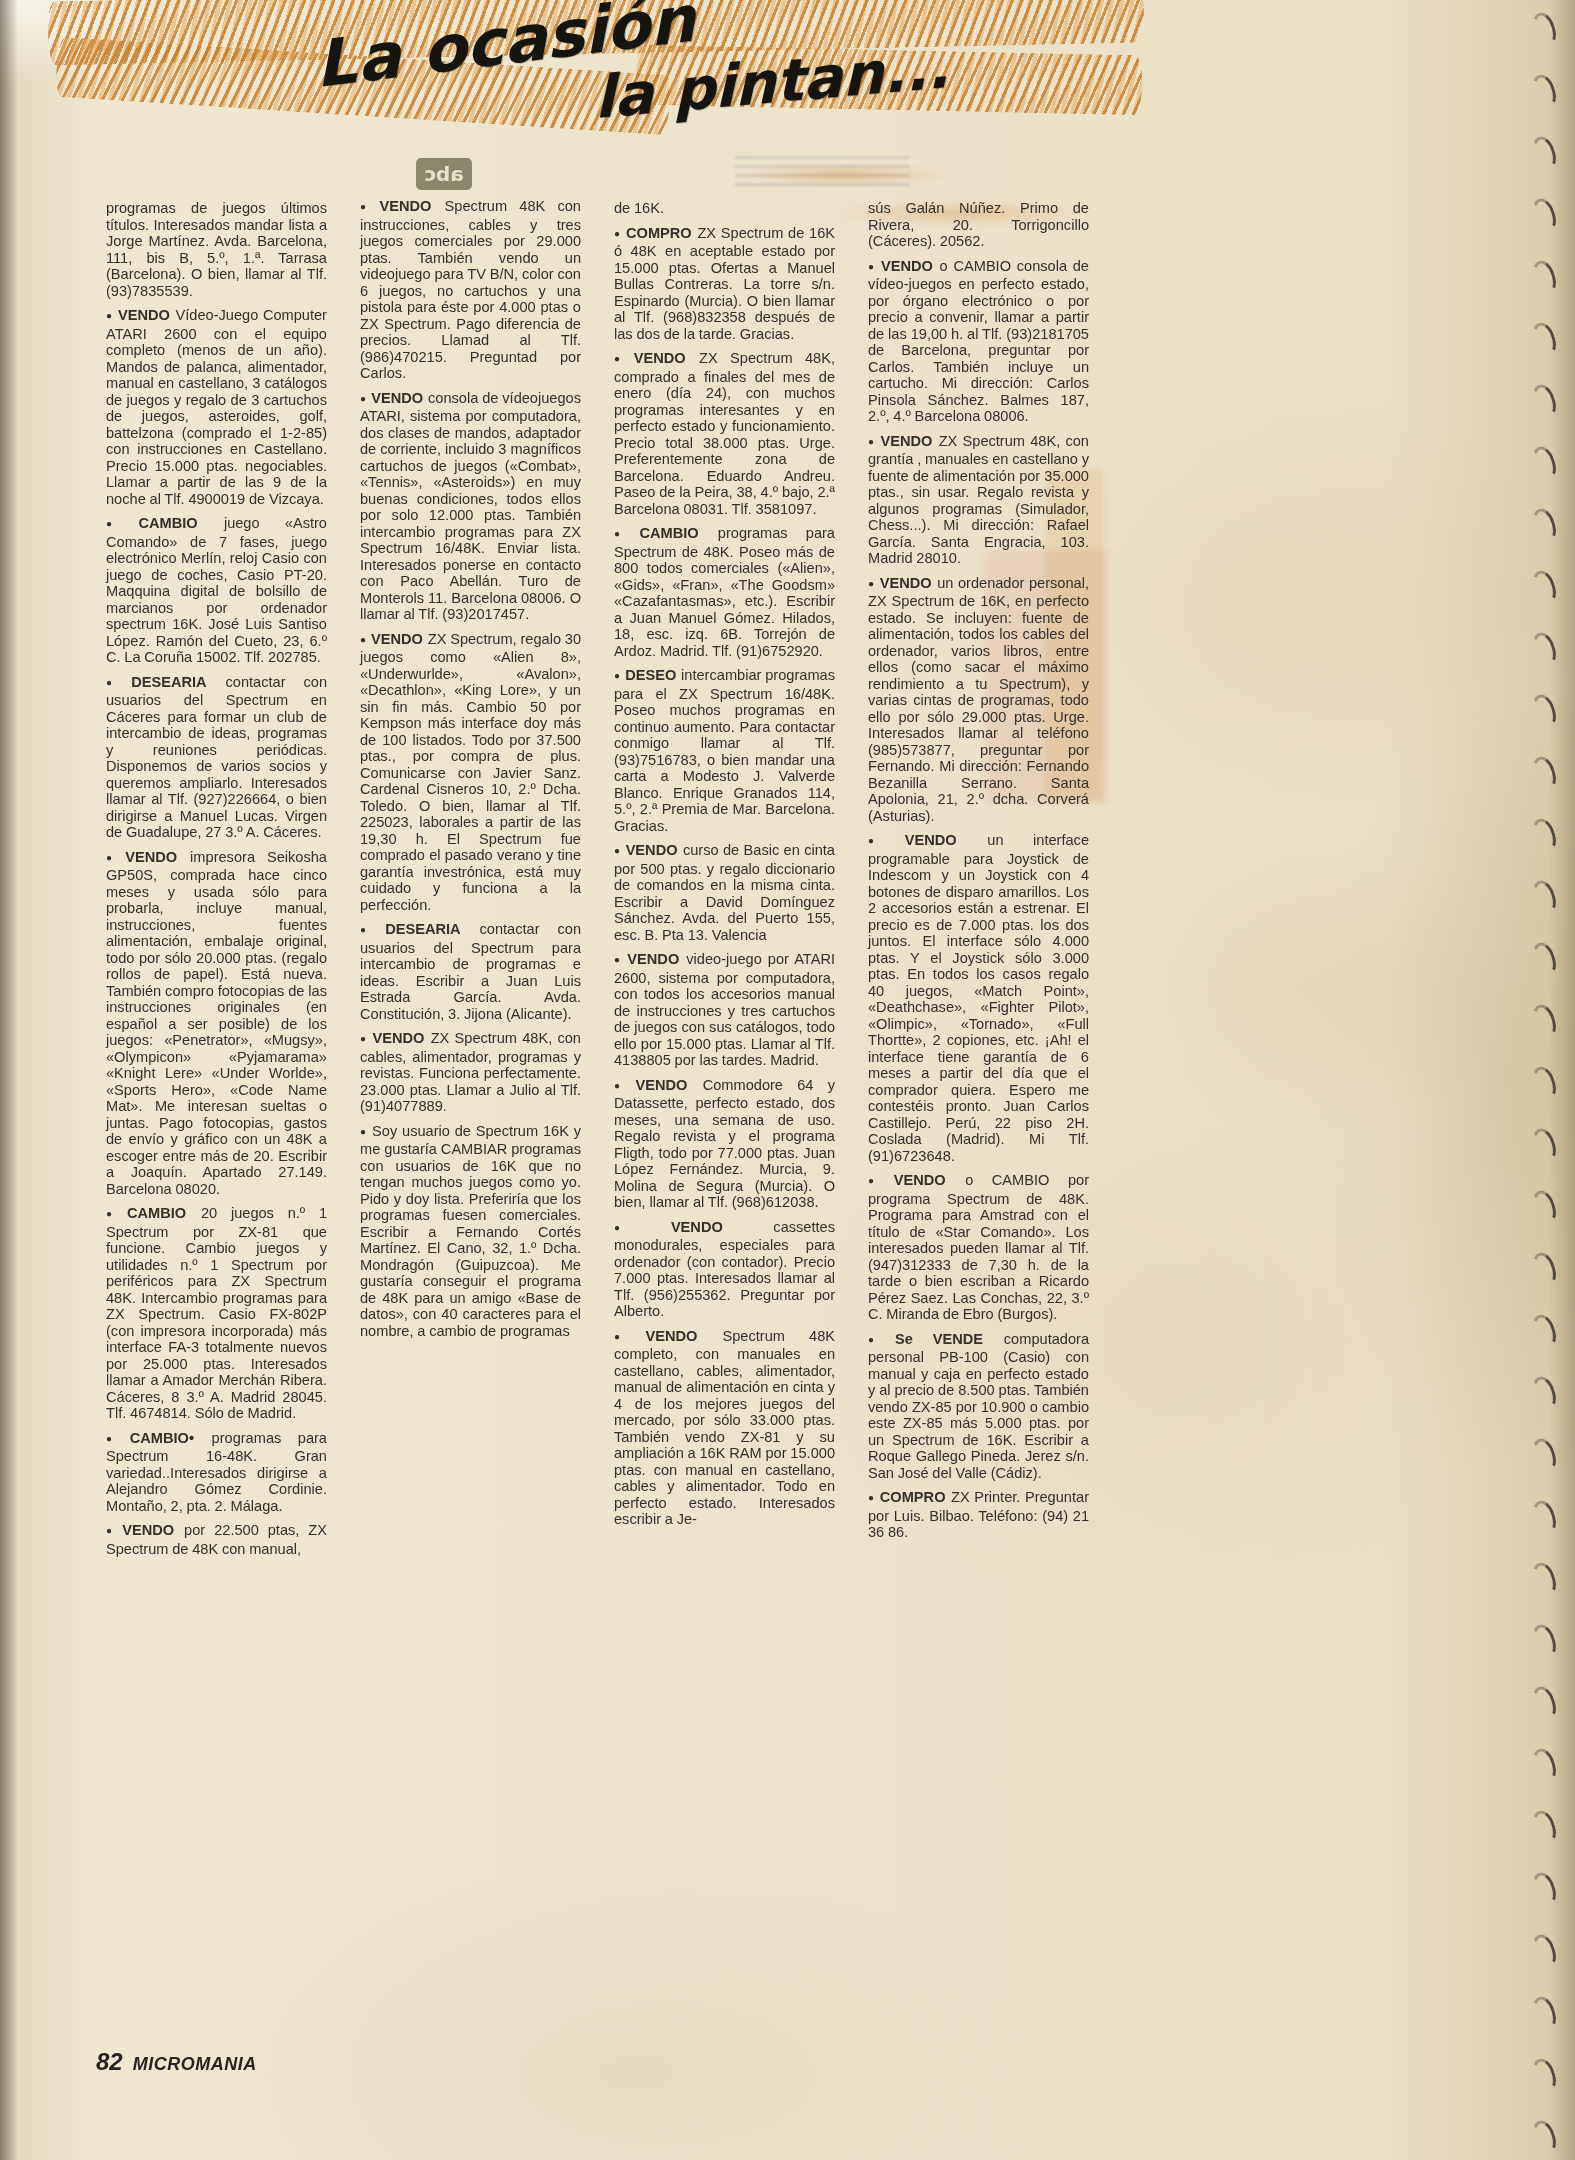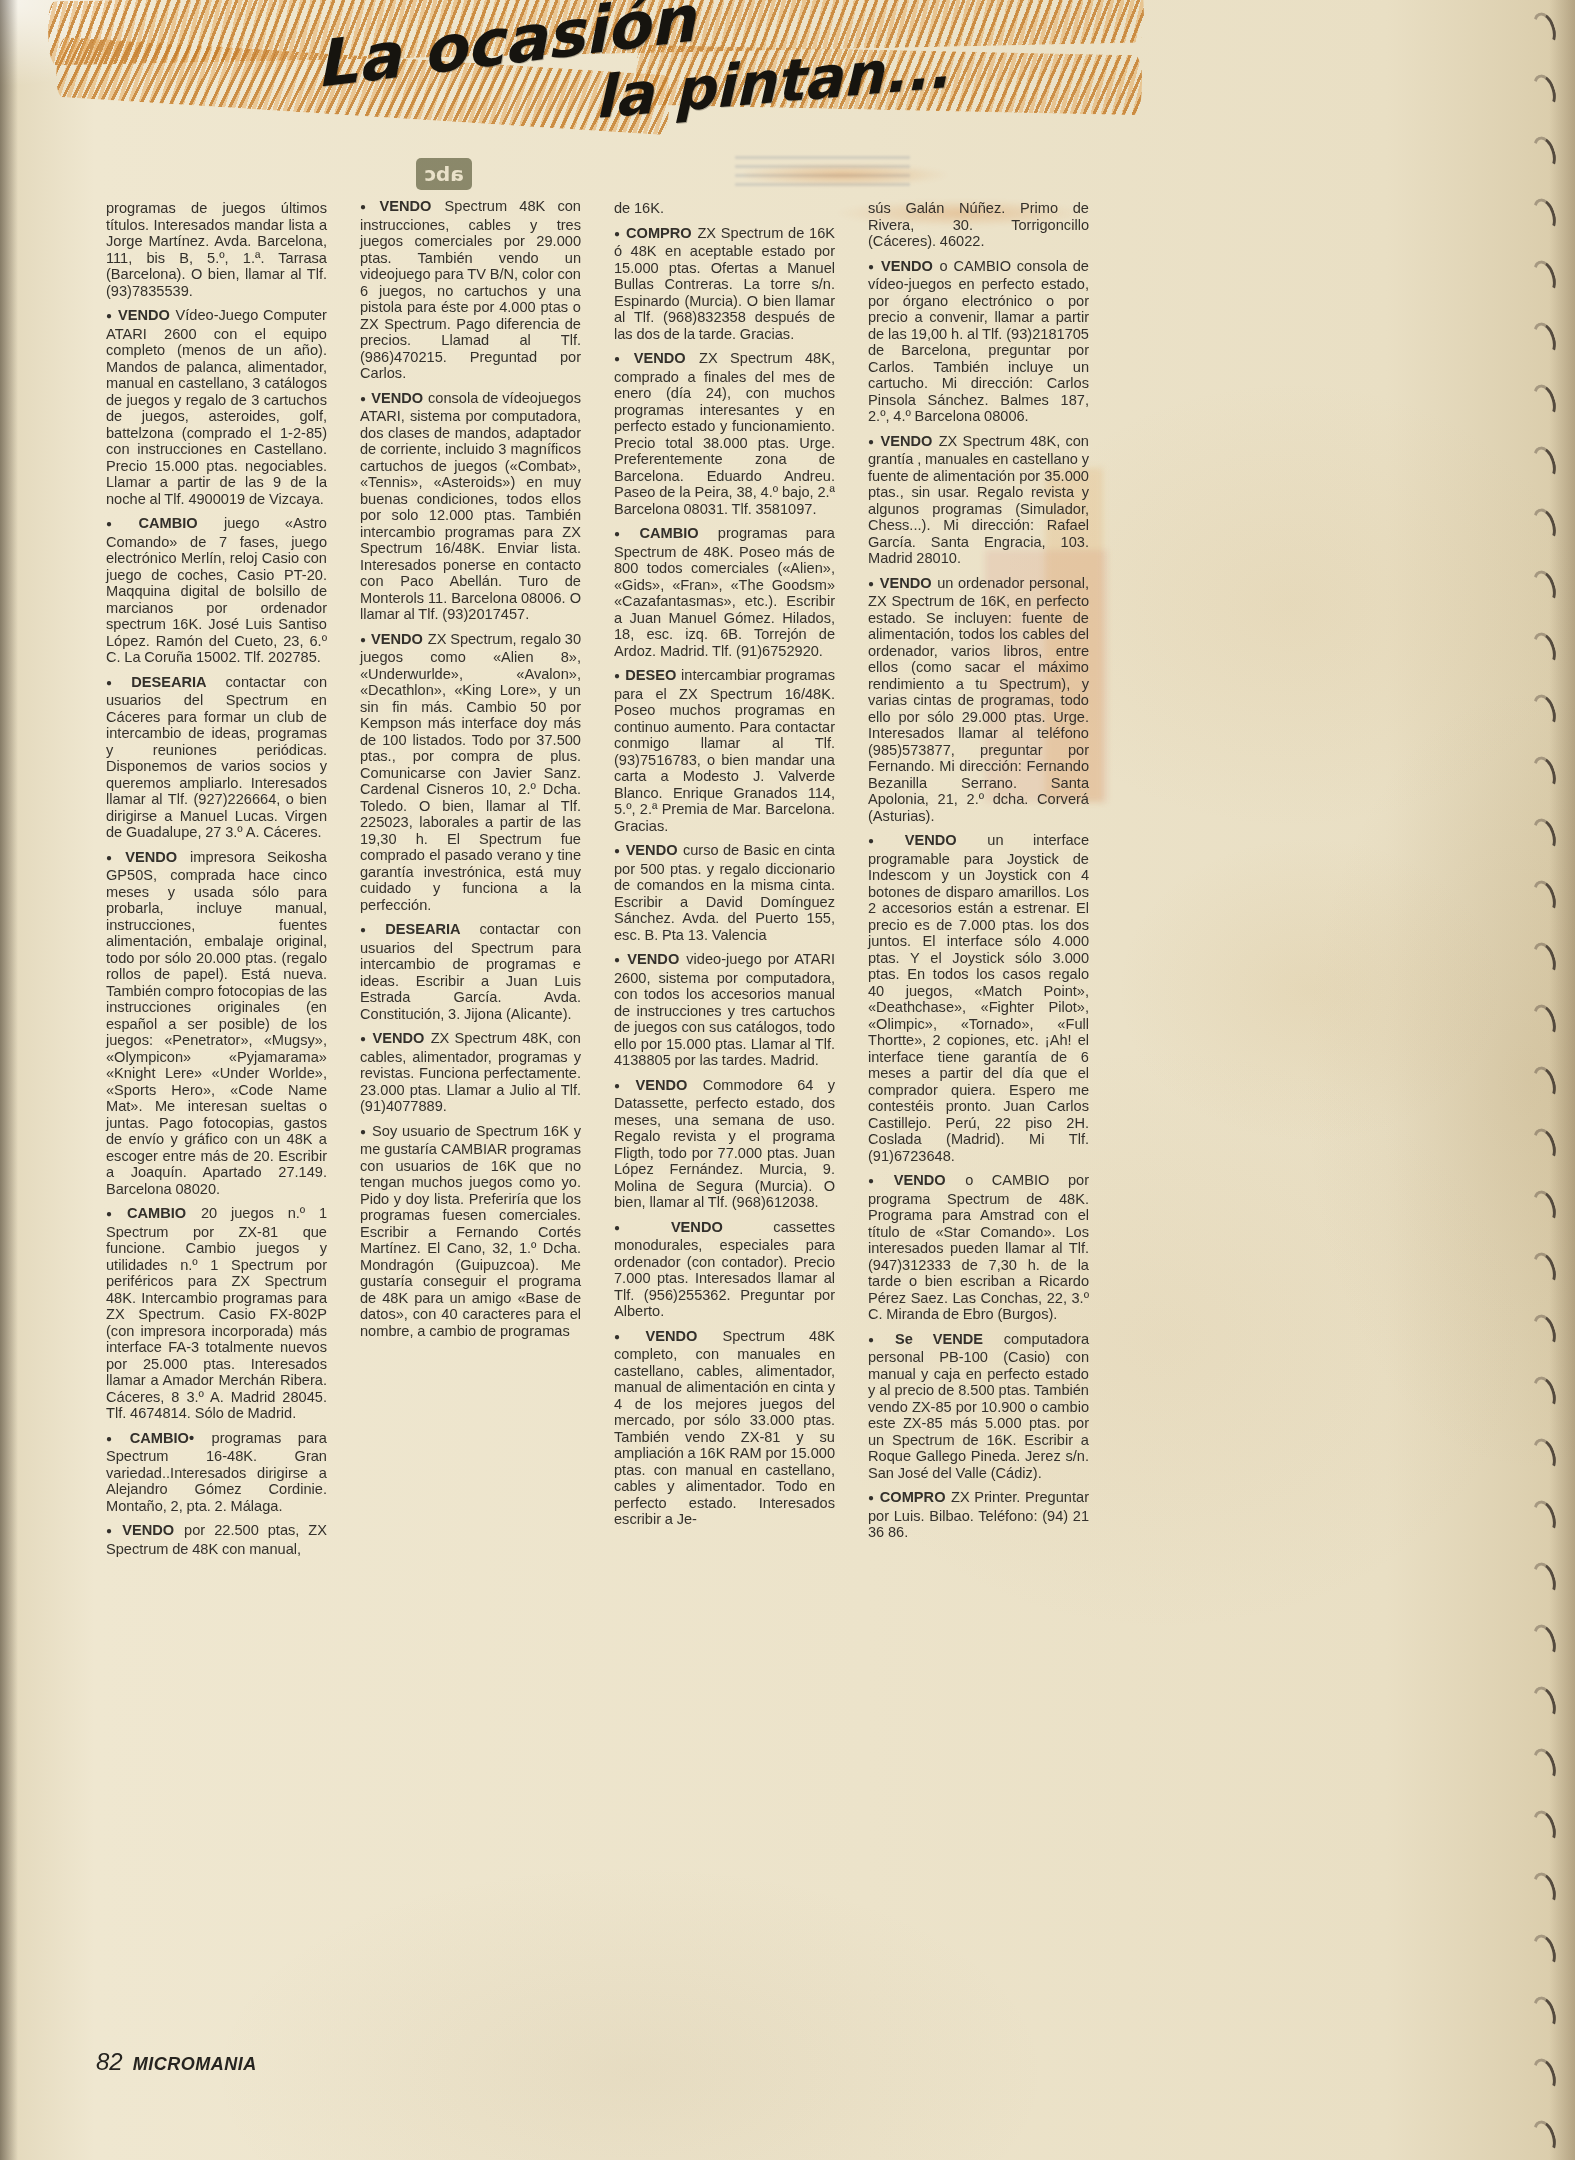--- a/index.html
+++ b/index.html
@@ -56,21 +56,21 @@
     margin:8px;padding:0;font-size:14.6px;line-height:16.5px;
     text-align:justify;text-justify:inter-word;hyphens:auto;-webkit-hyphens:auto;
     word-spacing:-0.3px;
   }
   p.ad.with-bullet{margin-top:6px;}
   p.ad .dot{font-size:10px;margin-right:5px;position:relative;top:-1px;}
   p.ad b.lead{font-weight:bold;margin-right:1px;}
   
   .footer{position:absolute;left:96px;top:2048px;display:flex;align-items:baseline;gap:10px;
     font-style:italic;color:#262420;}
-  .footer .pgnum{font-size:24px;font-weight:400;}
+  .footer .pgnum{font-size:24px;font-weight:700;}
   .footer .mag{font-size:18px;font-weight:800;letter-spacing:.5px;}
   
   .binding{position:absolute;right:20px;top:12px;display:flex;flex-direction:column;gap:27px;z-index:6;}
   .bmark{
     width:15px;height:29px;flex:0 0 29px;
     border:3px solid transparent;
     border-right-color:rgba(62,52,44,.85);
     border-top-color:rgba(62,52,44,.35);
     border-radius:50%;
     transform:rotate(-18deg);
@@ -123,21 +123,21 @@
         <p class="ad with-bullet"><span class="dot">●</span><b class="lead">VENDO</b> ZX Spectrum 48K, comprado a finales del mes de enero (día 24), con muchos programas interesantes y en perfecto estado y funcionamiento. Precio total 38.000 ptas. Urge. Preferentemente zona de Barcelona. Eduardo Andreu. Paseo de la Peira, 38, 4.º bajo, 2.ª Barcelona 08031. Tlf. 3581097.</p>
         <p class="ad with-bullet"><span class="dot">●</span><b class="lead">CAMBIO</b> programas para Spectrum de 48K. Poseo más de 800 todos comerciales («Alien», «Gids», «Fran», «The Goodsm» «Cazafantasmas», etc.). Escribir a Juan Manuel Gómez. Hilados, 18, esc. izq. 6B. Torrejón de Ardoz. Madrid. Tlf. (91)6752920.</p>
         <p class="ad with-bullet"><span class="dot">●</span><b class="lead">DESEO</b> intercambiar programas para el ZX Spectrum 16/48K. Poseo muchos programas en continuo aumento. Para contactar conmigo llamar al Tlf. (93)7516783, o bien mandar una carta a Modesto J. Valverde Blanco. Enrique Granados 114, 5.º, 2.ª Premia de Mar. Barcelona. Gracias.</p>
         <p class="ad with-bullet"><span class="dot">●</span><b class="lead">VENDO</b> curso de Basic en cinta por 500 ptas. y regalo diccionario de comandos en la misma cinta. Escribir a David Domínguez Sánchez. Avda. del Puerto 155, esc. B. Pta 13. Valencia</p>
         <p class="ad with-bullet"><span class="dot">●</span><b class="lead">VENDO</b> video-juego por ATARI 2600, sistema por computadora, con todos los accesorios manual de instrucciones y tres cartuchos de juegos con sus catálogos, todo ello por 15.000 ptas. Llamar al Tlf. 4138805 por las tardes. Madrid.</p>
         <p class="ad with-bullet"><span class="dot">●</span><b class="lead">VENDO</b> Commodore 64 y Datassette, perfecto estado, dos meses, una semana de uso. Regalo revista y el programa Fligth, todo por 77.000 ptas. Juan López Fernández. Murcia, 9. Molina de Segura (Murcia). O bien, llamar al Tlf. (968)612038.</p>
         <p class="ad with-bullet"><span class="dot">●</span><b class="lead">VENDO</b> cassettes monodurales, especiales para ordenador (con contador). Precio 7.000 ptas. Interesados llamar al Tlf. (956)255362. Preguntar por Alberto.</p>
         <p class="ad with-bullet"><span class="dot">●</span><b class="lead">VENDO</b> Spectrum 48K completo, con manuales en castellano, cables, alimentador, manual de alimentación en cinta y 4 de los mejores juegos del mercado, por sólo 33.000 ptas. También vendo ZX-81 y su ampliación a 16K RAM por 15.000 ptas. con manual en castellano, cables y alimentador. Todo en perfecto estado. Interesados escribir a Je-</p>
       </div>
     <div class="col">
-        <p class="ad">sús Galán Núñez. Primo de Rivera, 30. Torrigoncillo (Cáceres). 46022.</p>
+        <p class="ad">sús Galán Núñez. Primo de Rivera, 20. Torrigoncillo (Cáceres). 20562.</p>
         <p class="ad with-bullet"><span class="dot">●</span><b class="lead">VENDO</b> o CAMBIO consola de vídeo-juegos en perfecto estado, por órgano electrónico o por precio a convenir, llamar a partir de las 19,00 h. al Tlf. (93)2181705 de Barcelona, preguntar por Carlos. También incluye un cartucho. Mi dirección: Carlos Pinsola Sánchez. Balmes 187, 2.º, 4.º Barcelona 08006.</p>
         <p class="ad with-bullet"><span class="dot">●</span><b class="lead">VENDO</b> ZX Spectrum 48K, con grantía , manuales en castellano y fuente de alimentación por 35.000 ptas., sin usar. Regalo revista y algunos programas (Simulador, Chess...). Mi dirección: Rafael García. Santa Engracia, 103. Madrid 28010.</p>
         <p class="ad with-bullet"><span class="dot">●</span><b class="lead">VENDO</b> un ordenador personal, ZX Spectrum de 16K, en perfecto estado. Se incluyen: fuente de alimentación, todos los cables del ordenador, varios libros, entre ellos (como sacar el máximo rendimiento a tu Spectrum), y varias cintas de programas, todo ello por sólo 29.000 ptas. Urge. Interesados llamar al teléfono (985)573877, preguntar por Fernando. Mi dirección: Fernando Bezanilla Serrano. Santa Apolonia, 21, 2.º dcha. Corverá (Asturias).</p>
         <p class="ad with-bullet"><span class="dot">●</span><b class="lead">VENDO</b> un interface programable para Joystick de Indescom y un Joystick con 4 botones de disparo amarillos. Los 2 accesorios están a estrenar. El precio es de 7.000 ptas. los dos juntos. El interface sólo 4.000 ptas. Y el Joystick sólo 3.000 ptas. En todos los casos regalo 40 juegos, «Match Point», «Deathchase», «Fighter Pilot», «Olimpic», «Tornado», «Full Thortte», 2 copiones, etc. ¡Ah! el interface tiene garantía de 6 meses a partir del día que el comprador quiera. Espero me contestéis pronto. Juan Carlos Castillejo. Perú, 22 piso 2H. Coslada (Madrid). Mi Tlf. (91)6723648.</p>
         <p class="ad with-bullet"><span class="dot">●</span><b class="lead">VENDO</b> o CAMBIO por programa Spectrum de 48K. Programa para Amstrad con el título de «Star Comando». Los interesados pueden llamar al Tlf. (947)312333 de 7,30 h. de la tarde o bien escriban a Ricardo Pérez Saez. Las Conchas, 22, 3.º C. Miranda de Ebro (Burgos).</p>
         <p class="ad with-bullet"><span class="dot">●</span><b class="lead">Se VENDE</b> computadora personal PB-100 (Casio) con manual y caja en perfecto estado y al precio de 8.500 ptas. También vendo ZX-85 por 10.900 o cambio este ZX-85 más 5.000 ptas. por un Spectrum de 16K. Escribir a Roque Gallego Pineda. Jerez s/n. San José del Valle (Cádiz).</p>
         <p class="ad with-bullet"><span class="dot">●</span><b class="lead">COMPRO</b> ZX Printer. Preguntar por Luis. Bilbao. Teléfono: (94) 21 36 86.</p>
       </div>
   </div>
 

